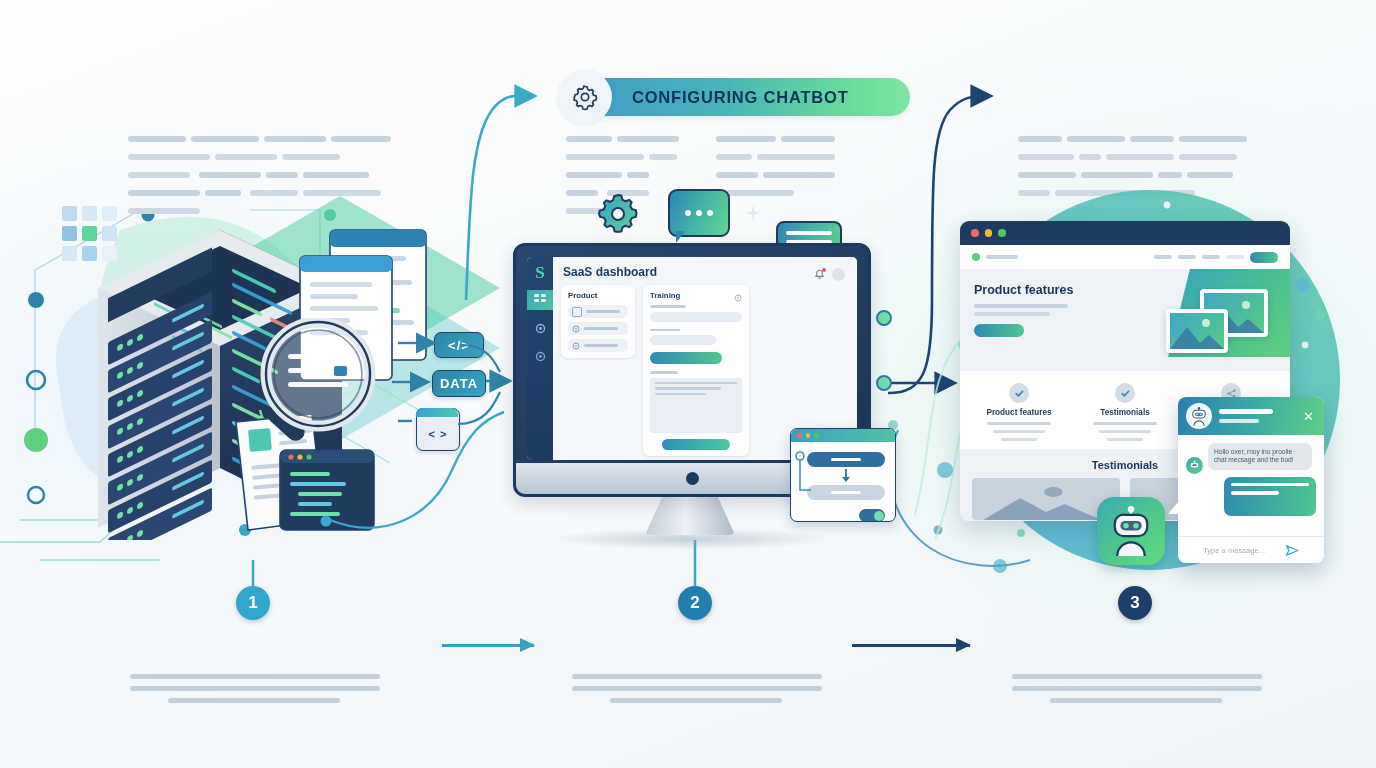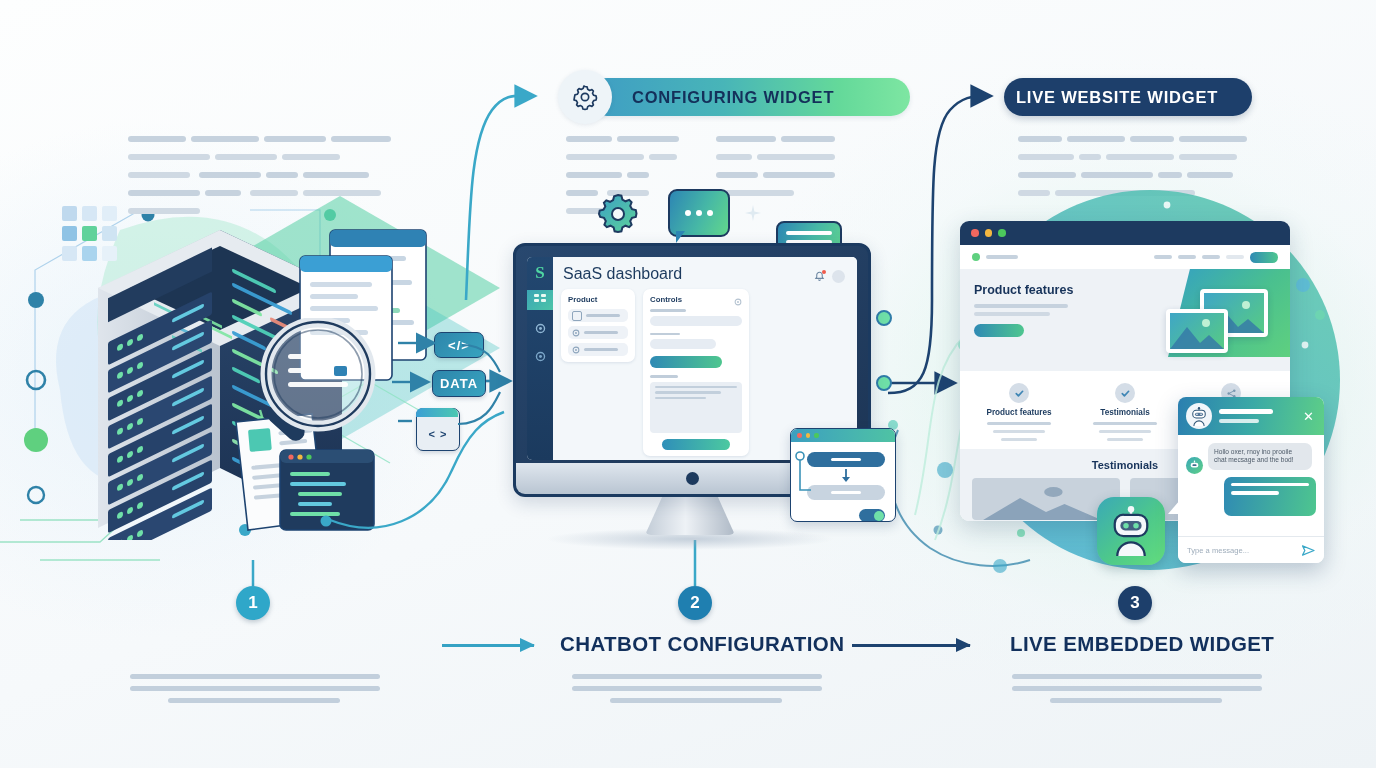--- a/index.html
+++ b/index.html
@@ -46,21 +46,21 @@
   .monitor{position:absolute;left:513px;top:243px;width:352px;height:248px;
      background:linear-gradient(150deg,#28486f 0%,#1c3454 100%);
      border:3px solid #1b3a60;border-radius:12px;box-shadow:0 6px 18px rgba(25,55,95,.18);}
   .screen{position:absolute;left:11px;top:11px;right:11px;bottom:34px;background:#f2f6fa;border-radius:5px;overflow:hidden;display:flex;}
   .msidebar{width:26px;background:linear-gradient(180deg,#224770 0%,#1b3a5e 100%);flex:0 0 26px;
      display:flex;flex-direction:column;align-items:center;padding-top:6px;gap:8px;}
   .slogo{width:17px;height:19px;color:#4fd6a2;font-weight:bold;font-size:17px;line-height:19px;text-align:center;font-family:"Liberation Serif",serif;}
   .sitem{width:26px;height:20px;display:flex;align-items:center;justify-content:center;}
   .sitem.active{background:linear-gradient(135deg,#3ba6b5,#4cc4a8);}
   .mbody{flex:1;background:#f3f7fa;padding:6px 8px 4px 8px;display:flex;flex-direction:column;}
-  .mtitle{font-size:16px;font-weight:normal;color:#1c3a5e;margin:2px 0 6px 2px;}
+  .mtitle{font-size:12px;font-weight:bold;color:#1c3a5e;margin:2px 0 6px 2px;}
   .cards{display:flex;gap:8px;flex:1;}
   .col{display:flex;flex-direction:column;gap:7px;}
   .card{background:#fff;border-radius:7px;box-shadow:0 1px 3px rgba(40,80,120,.13);padding:6px 7px;}
   .ctitle{font-size:7.8px;font-weight:bold;color:#1c3a5e;margin-bottom:5px;}
   .row{background:#eef2f7;border-radius:5px;height:13px;display:flex;align-items:center;gap:4px;padding:0 4px;margin-bottom:4px;}
   .mini{width:8px;height:8px;border-radius:2px;border:1.2px solid #8fa6bd;}
   .mline{height:2.6px;border-radius:2px;background:#b9c7d6;flex:1;max-width:34px;}
   .tog{width:17px;height:9px;border-radius:5px;position:relative;}
   .tog i{position:absolute;top:1px;right:1px;width:7px;height:7px;border-radius:50%;background:#fff;}
   .sld{height:3px;border-radius:2px;background:#d7e0e9;position:relative;flex:1;}
@@ -101,21 +101,21 @@
   
   .chatw{position:absolute;left:1178px;top:397px;width:146px;height:166px;background:#fff;
      border-radius:8px;overflow:hidden;box-shadow:0 8px 22px rgba(25,55,95,.26);}
   .chead{height:38px;background:linear-gradient(100deg,#2b7fb0 0%,#3aa9a6 50%,#5ecf87 100%);
      display:flex;align-items:center;gap:7px;padding:0 8px;position:relative;}
   .cbody{background:#fff;padding:8px 8px 0;height:90px;position:relative;}
   .bub{background:#e2e7ec;border-radius:7px;padding:5px 6px;font-size:6.6px;color:#4d5a68;line-height:8.4px;
      max-width:92px;margin-left:22px;}
   .bubme{margin:7px 0 0 38px;background:linear-gradient(100deg,#2f8ab4,#4ec68f);border-radius:7px;height:27px;padding:6px 7px;}
   .cfoot{position:absolute;left:0;right:0;bottom:0;height:26px;border-top:1px solid #e4e9ee;display:flex;
-     align-items:center;justify-content:space-between;padding:0 9px;background:#fff;}
+     align-items:center;justify-content:space-between;padding:0 25px;background:#fff;}
   .cph{font-size:7.6px;color:#9fadbb;}
   
   .popup{position:absolute;left:790px;top:428px;width:104px;height:92px;background:#fff;border:1.6px solid #1d4370;
      border-radius:7px;overflow:hidden;box-shadow:0 4px 12px rgba(25,55,95,.2);}
   .pbar{height:13px;background:linear-gradient(90deg,#3c9fc0,#4fc3a4);display:flex;align-items:center;gap:4px;padding-left:6px;}
   .pdot{width:4.5px;height:4.5px;border-radius:50%;}
   
   .fab{position:absolute;left:1097px;top:497px;width:68px;height:68px;border-radius:17px;
      background:linear-gradient(135deg,#3aa9b7 0%,#4ec98a 55%,#63dd7d 100%);
      box-shadow:0 4px 12px rgba(30,80,90,.3);display:flex;align-items:center;justify-content:center;}
@@ -394,26 +394,23 @@
   </svg>
 
 
   <div class="pill teal" style="left:588px;top:78px;width:256px;">
     <div class="pill-badge" style="left:-30px;">
       <svg width="28" height="28" viewBox="0 0 32 32">
         <path d="M16 4 l2.4 .5 .7 2.7 2.2 1.3 2.6-1 1.7 1.7-1 2.6 1.3 2.2 2.7 .7 .5 2.4-.5 2.4-2.7 .7-1.3 2.2 1 2.6-1.7 1.7-2.6-1-2.2 1.3-.7 2.7-2.4 .5-2.4-.5-.7-2.7-2.2-1.3-2.6 1-1.7-1.7 1-2.6-1.3-2.2-2.7-.7L4 16l.5-2.4 2.7-.7 1.3-2.2-1-2.6 1.7-1.7 2.6 1 2.2-1.3 .7-2.7Z" fill="none" stroke="#1d3a60" stroke-width="1.9" stroke-linejoin="round"></path>
         <circle cx="16" cy="16" r="4.2" fill="none" stroke="#1d3a60" stroke-width="1.9"></circle>
       </svg>
     </div>
-    <span>CONFIGURING WIDGET</span>
-  </div>
-
-  <div class="pill navy" style="left:1004px;top:78px;width:226px;justify-content:center;padding-left:0;">
-    <span>LIVE WEBSITE WIDGET</span>
-  </div>
+    <span>CONFIGURING CHATBOT</span>
+  </div>
+
 
   <div class="lnblock" style="left:128px;top:136px;width:280px;">
     <span class="ln" style="width:58px"></span><span class="ln" style="width:68px"></span><span class="ln" style="width:62px"></span><span class="ln" style="width:60px"></span>
     <span class="ln l2" style="width:82px"></span><span class="ln l2" style="width:62px"></span><span class="ln l2" style="width:58px"></span><span class="ln l2" style="width:62px"></span>
     <span class="ln" style="width:62px"></span><span class="ln" style="width:32px"></span><span class="ln" style="width:66px"></span><span class="ln" style="width:72px"></span><span class="ln" style="width:36px"></span>
     <span class="ln l2" style="width:48px"></span><span class="ln l2" style="width:78px"></span><span class="ln l2" style="width:72px"></span>
   </div>
   <div class="lnblock" style="left:566px;top:136px;width:122px;">
     <span class="ln" style="width:46px"></span><span class="ln" style="width:62px"></span>
     <span class="ln l2" style="width:78px"></span><span class="ln l2" style="width:28px"></span>
@@ -536,21 +533,21 @@
                       <circle cx="5" cy="5" r="1.2" fill="#8fa6bd"></circle>
                     </svg>
                   </span>
                   <span class="mline"></span>
                 </div>
             </div>
           </div>
 
           <div class="card" style="width:92px;display:flex;flex-direction:column;">
             <div style="display:flex;align-items:center;justify-content:space-between;">
-              <div class="ctitle">Controls</div>
+              <div class="ctitle">Training</div>
               <span>
                   <svg width="8" height="8" viewBox="0 0 10 10">
                     <circle cx="5" cy="5" r="3.6" fill="none" stroke="#b5c3d1" stroke-width="1.3"></circle>
                     <circle cx="5" cy="5" r="1.2" fill="#b5c3d1"></circle>
                   </svg>
                 </span>
             </div>
             <div style="height:2.6px;width:36px;border-radius:2px;background:#c0cdda;margin-bottom:4px;"></div>
             <div style="height:10px;border-radius:5px;background:#e6ecf3;margin-bottom:7px;"></div>
             <div style="height:2.6px;width:30px;border-radius:2px;background:#c0cdda;margin-bottom:4px;"></div>
@@ -782,22 +779,20 @@
   <div class="stepdot" style="left:236px;top:586px;background:#2fa7c9;">
     <span>1</span>
   </div>
   <div class="stepdot" style="left:678px;top:586px;background:#1f7fb0;">
     <span>2</span>
   </div>
   <div class="stepdot" style="left:1118px;top:586px;background:#1d3f6b;">
     <span>3</span>
   </div>
 
-  <div class="caption" style="left:560px;top:632px;">CHATBOT CONFIGURATION</div>
-  <div class="caption" style="left:1010px;top:632px;">LIVE EMBEDDED WIDGET</div>
 
   <div class="farrow teal" style="left:442px;top:644px;width:92px;">
       <i></i>
     </div>
   <div class="farrow" style="left:852px;top:644px;width:118px;">
       <i></i>
     </div>
 
   <div class="capline" style="left:130px;top:674px;width:250px;"></div>
   <div class="capline" style="left:130px;top:686px;width:250px;"></div>

